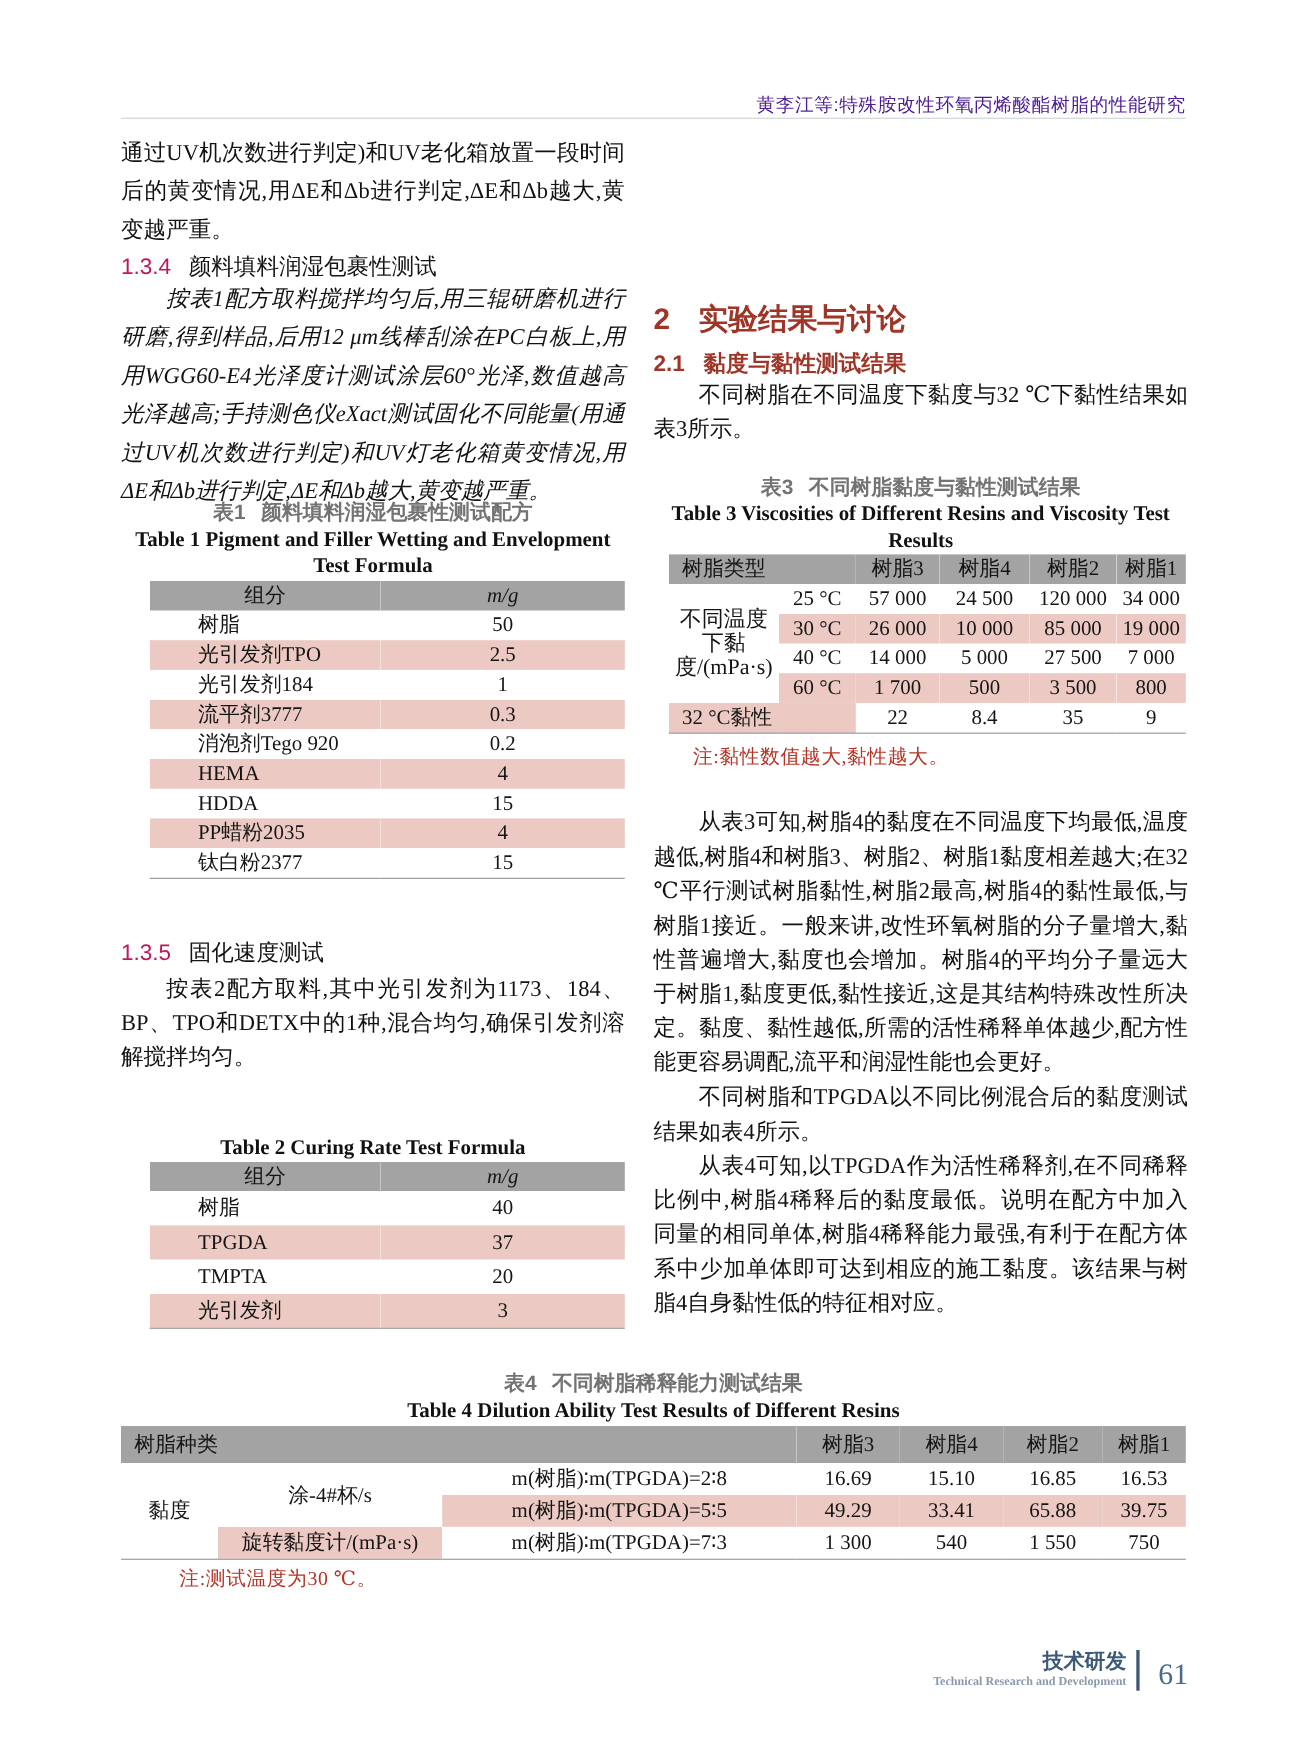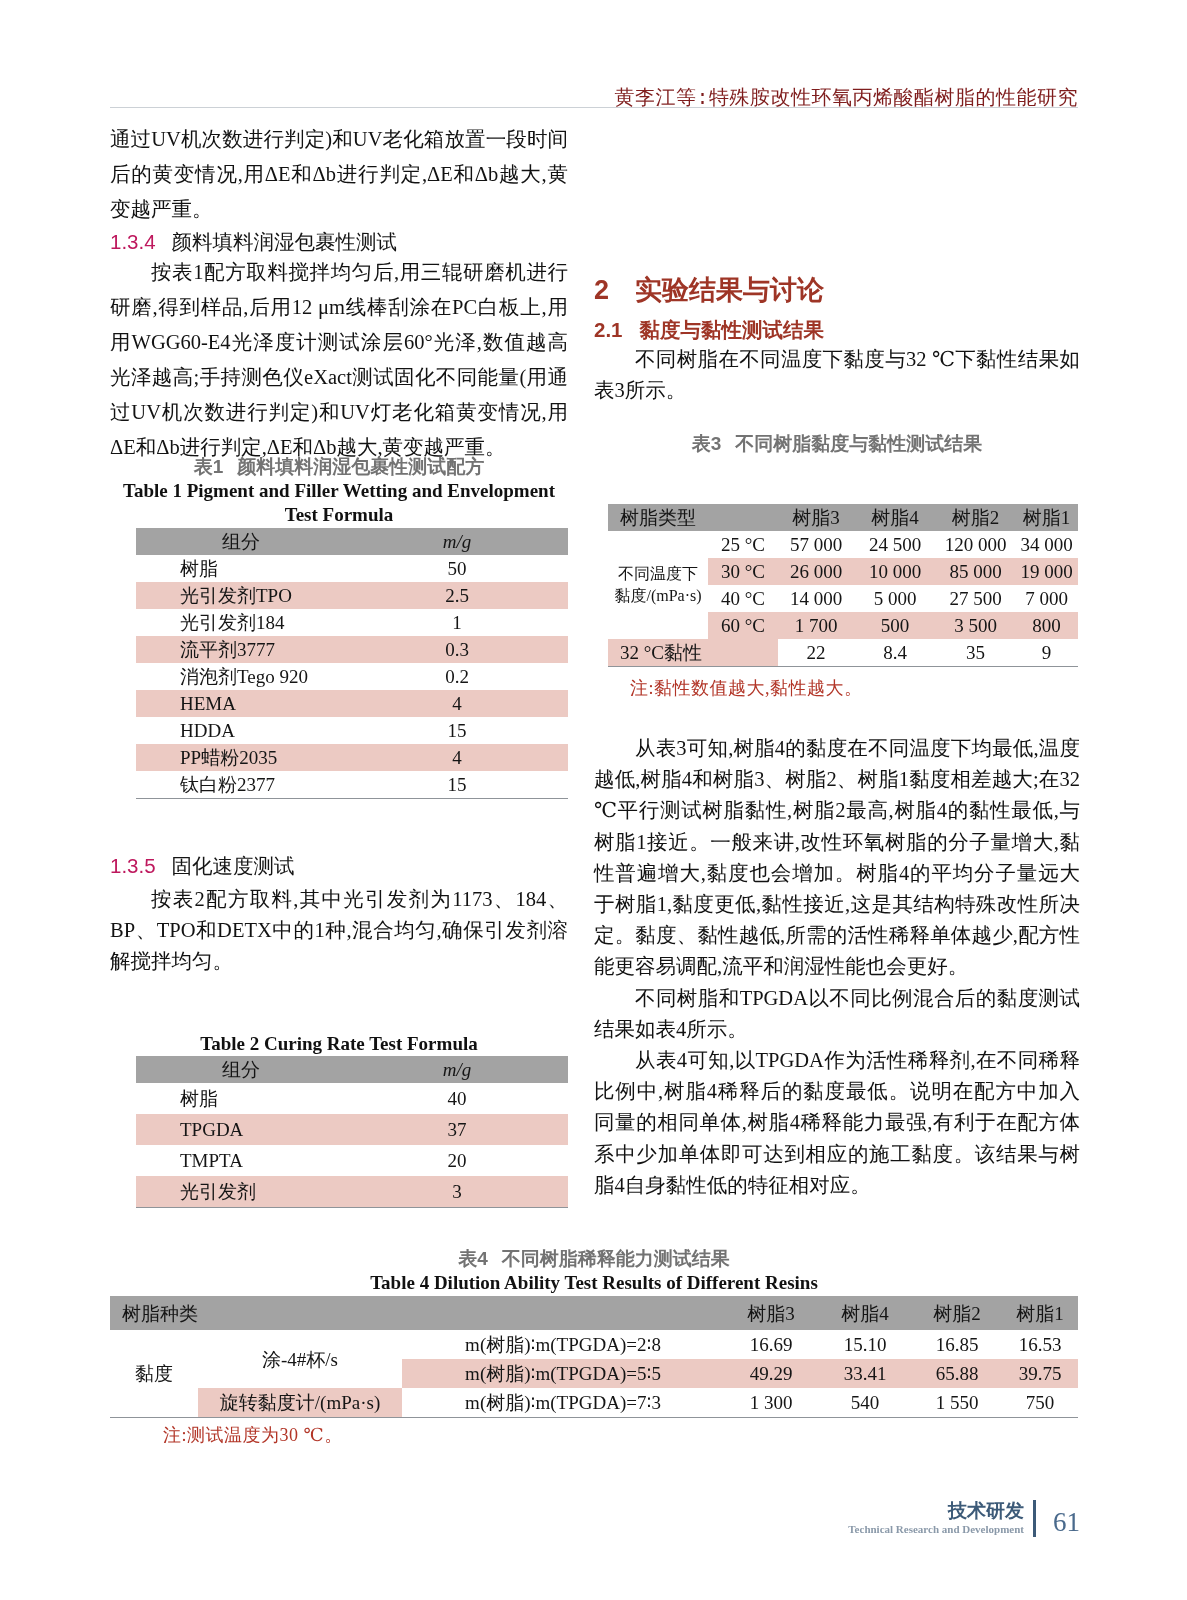--- a/index.html
+++ b/index.html
@@ -3,22 +3,22 @@
 <meta charset="utf-8">
 <style>
   html,body{margin:0;padding:0;background:#e8e8e8;}
   .page{
     position:relative;width:1187px;height:1600px;background:#ffffff;
     margin:0 auto;overflow:hidden;
     font-family:"Liberation Serif","DejaVu Serif",serif;color:#151515;
   }
   .abs{position:absolute;}
   
-  .running-head{top:84px;right:109px;font-size:20px;color:#7f1d1d;letter-spacing:.5px;
-    font-family:Liberation Mono, monospace;}
+  .running-head{top:84px;right:109px;font-size:17px;color:#4c1d95;letter-spacing:.5px;
+    font-family:Liberation Sans, sans-serif;}
   .head-rule{top:107px;left:110px;width:968px;height:1px;background:#ccd1d6;}
   
   .para{font-size:20.5px;text-align:justify;color:#121212;}
   .indent{text-indent:2em;}
   .lh35{line-height:35px;}
   .lh31{line-height:31px;}
   .lh305{line-height:30.5px;}
   .lh312{line-height:31.2px;}
   .para p{margin:0;text-indent:2em;}
   
@@ -39,21 +39,21 @@
   table.ptable{border-collapse:collapse;table-layout:fixed;border-bottom:1.5px solid #8f9499;}
   table.ptable td,table.ptable th{font-weight:normal;font-size:19px;line-height:23px;
     padding:2px 4px;text-align:center;overflow:hidden;}
   .thead-band{background:#a3a3a3;}
   .pinkband{background:#eccac3;}
   .cell-left{text-align:left !important;}
   .pl44{padding-left:44px !important;}
   .pl12{padding-left:12px !important;}
   .ital{font-style:italic;}
   .t3 td,.t3 th{padding:2.5px 3px;font-size:18.5px;}
-  .t3 .group-cell{font-size:16px;line-height:22px;}
+  .t3 .group-cell{font-size:20px;line-height:22px;}
   .t4 td,.t4 th{padding:3px 4px;margin-top:16px;}
   .note-red{color:#b23527;font-size:18px;letter-spacing:.5px;font-weight:500;}
   
   .footer{top:1500px;left:840px;width:240px;display:flex;align-items:stretch;}
   .footer-txt{flex:1;text-align:right;padding-right:9px;}
   .footer-zh{font-family:"Liberation Sans","DejaVu Sans",sans-serif;font-weight:bold;
     font-size:19px;color:#3c5a78;line-height:22px;}
   .footer-en{font-size:11px;color:#8a99a9;font-weight:bold;line-height:15px;}
   .footer-bar{width:3px;background:#3c5a78;}
   .footer-num{padding-left:17px;font-size:27px;color:#4a6a8c;display:flex;align-items:flex-end;line-height:30px;}
@@ -65,21 +65,21 @@
 
   <div class="abs running-head">黄李江等:特殊胺改性环氧丙烯酸酯树脂的性能研究</div>
   <div class="abs head-rule"></div>
 
   <div class="abs para lh35" style="top:122px;left:110px;width:458px;">通过UV机次数进行判定)和UV老化箱放置一段时间后的黄变情况,用ΔE和Δb进行判定,ΔE和Δb越大,黄变越严重。</div>
 
   <div class="abs sec-head" style="top:228px;left:110px;">
     <span class="num">1.3.4</span><span class="ttl">颜料填料润湿包裹性测试</span>
   </div>
 
-  <div class="abs para indent lh35" style="top:255px;left:110px;width:458px;">按表1配方取料搅拌均匀后,用三辊研磨机进行研磨,得到样品,后用12 μm线棒刮涂在PC白板上,用用WGG60-E4光泽度计测试涂层60°光泽,数值越高光泽越高;手持测色仪eXact测试固化不同能量(用通过UV机次数进行判定)和UV灯老化箱黄变情况,用ΔE和Δb进行判定,ΔE和Δb越大,黄变越严重。</div>
+  <div class="abs para indent lh35" style="top:255px;left:110px;width:458px;font-style:italic;">按表1配方取料搅拌均匀后,用三辊研磨机进行研磨,得到样品,后用12 μm线棒刮涂在PC白板上,用用WGG60-E4光泽度计测试涂层60°光泽,数值越高光泽越高;手持测色仪eXact测试固化不同能量(用通过UV机次数进行判定)和UV灯老化箱黄变情况,用ΔE和Δb进行判定,ΔE和Δb越大,黄变越严重。</div>
 
   <div class="abs cap-zh" style="top:455px;left:110px;width:458px;">
     <span>表1</span><span class="sp"></span><span>颜料填料润湿包裹性测试配方</span>
   </div>
   <div class="abs cap-en" style="top:479px;left:110px;width:458px;">Table 1   Pigment and Filler Wetting and Envelopment Test Formula</div>
 
   <table class="abs ptable" style="top:528px;left:136px;width:432px;">
     <colgroup>
         <col style="width:210px">
         <col style="width:222px">
@@ -171,20 +171,21 @@
   </div>
   <div class="abs h2-head h2-sub" style="top:316px;left:594px;">
     <span class="num">2.1</span><span>黏度与黏性测试结果</span>
   </div>
 
   <div class="abs para indent lh31" style="top:344px;left:594px;width:486px;">不同树脂在不同温度下黏度与32 ℃下黏性结果如表3所示。</div>
 
   <div class="abs cap-zh" style="top:432px;left:594px;width:486px;">
     <span>表3</span><span class="sp"></span><span>不同树脂黏度与黏性测试结果</span>
   </div>
+  <div class="abs cap-en" style="top:456px;left:594px;width:486px;">Table 3   Viscosities of Different Resins and Viscosity Test Results</div>
 
   <table class="abs ptable t3" style="top:504px;left:608px;width:470px;">
     <colgroup>
       <col style="width:100px">
         <col style="width:70px">
         <col style="width:76px">
       <col style="width:82px">
         <col style="width:79px">
         <col style="width:63px">
     </colgroup>

